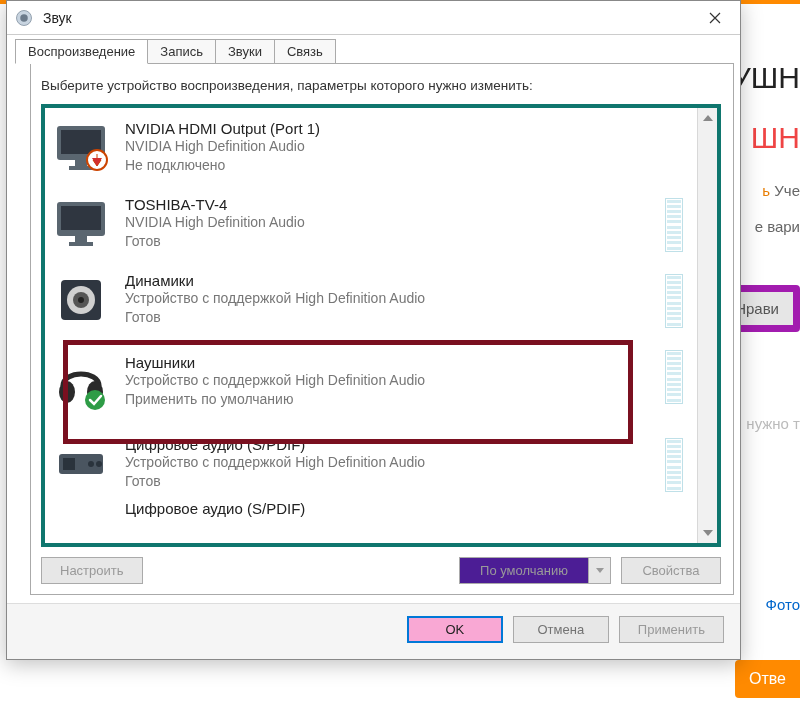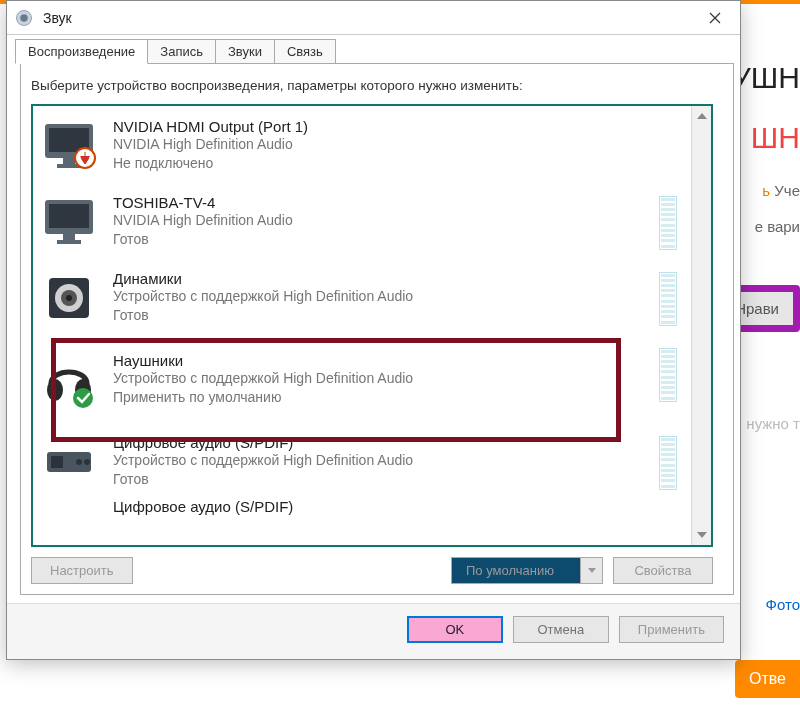--- a/index.html
+++ b/index.html
@@ -133,38 +133,38 @@
       position: relative;
       margin-right: -1px;
     }
     .tab.active {
       background: #fff;
       border-bottom: 1px solid #fff;
       z-index: 2;
     }
     .tab-panel {
       border: 1px solid #aaa;
-      margin: 0 6px 8px 13px;
-      padding: 12px 20px 10px 10px;
+      margin: 0 6px 8px 23px;
+      padding: 12px 12px 10px 10px;
       flex: 1;
       display: flex;
       flex-direction: column;
       margin-top: -1px;
       position: relative;
       z-index: 1;
       background: #fff;
     }
     .instruction {
       font-size: 13.5px;
       color: #333;
       margin-bottom: 8px;
       line-height: 1.45;
     }
     .device-list-wrap {
-      border: 2px solid #0f766e;
+      border: 4px solid #0f766e;
       flex: 1;
       display: flex;
       overflow: hidden;
       position: relative;
     }
     .device-list {
       flex: 1;
       overflow-y: hidden;
       padding: 2px;
     }
@@ -240,25 +240,26 @@
       cursor: pointer;
       min-width: 100px;
       text-align: center;
     }
     .btn.disabled { color: #999; cursor: default; }
     .split-btn {
       display: flex;
     }
     .split-btn .main {
       border: 1px solid #aaa;
-      background: #0c4a6e;
+      background: #4c1d95;
       padding: 5px 14px;
       font-size: 13px;
       color: #999;
       min-width: 130px;
+      text-align: center;
     }
     .split-btn .drop {
       width: 22px;
       border: 1px solid #aaa;
       border-left: none;
       background: #e7e7e7;
       display: flex; align-items: center; justify-content: center;
       color: #666;
     }
     .spacer { flex: 1; }

